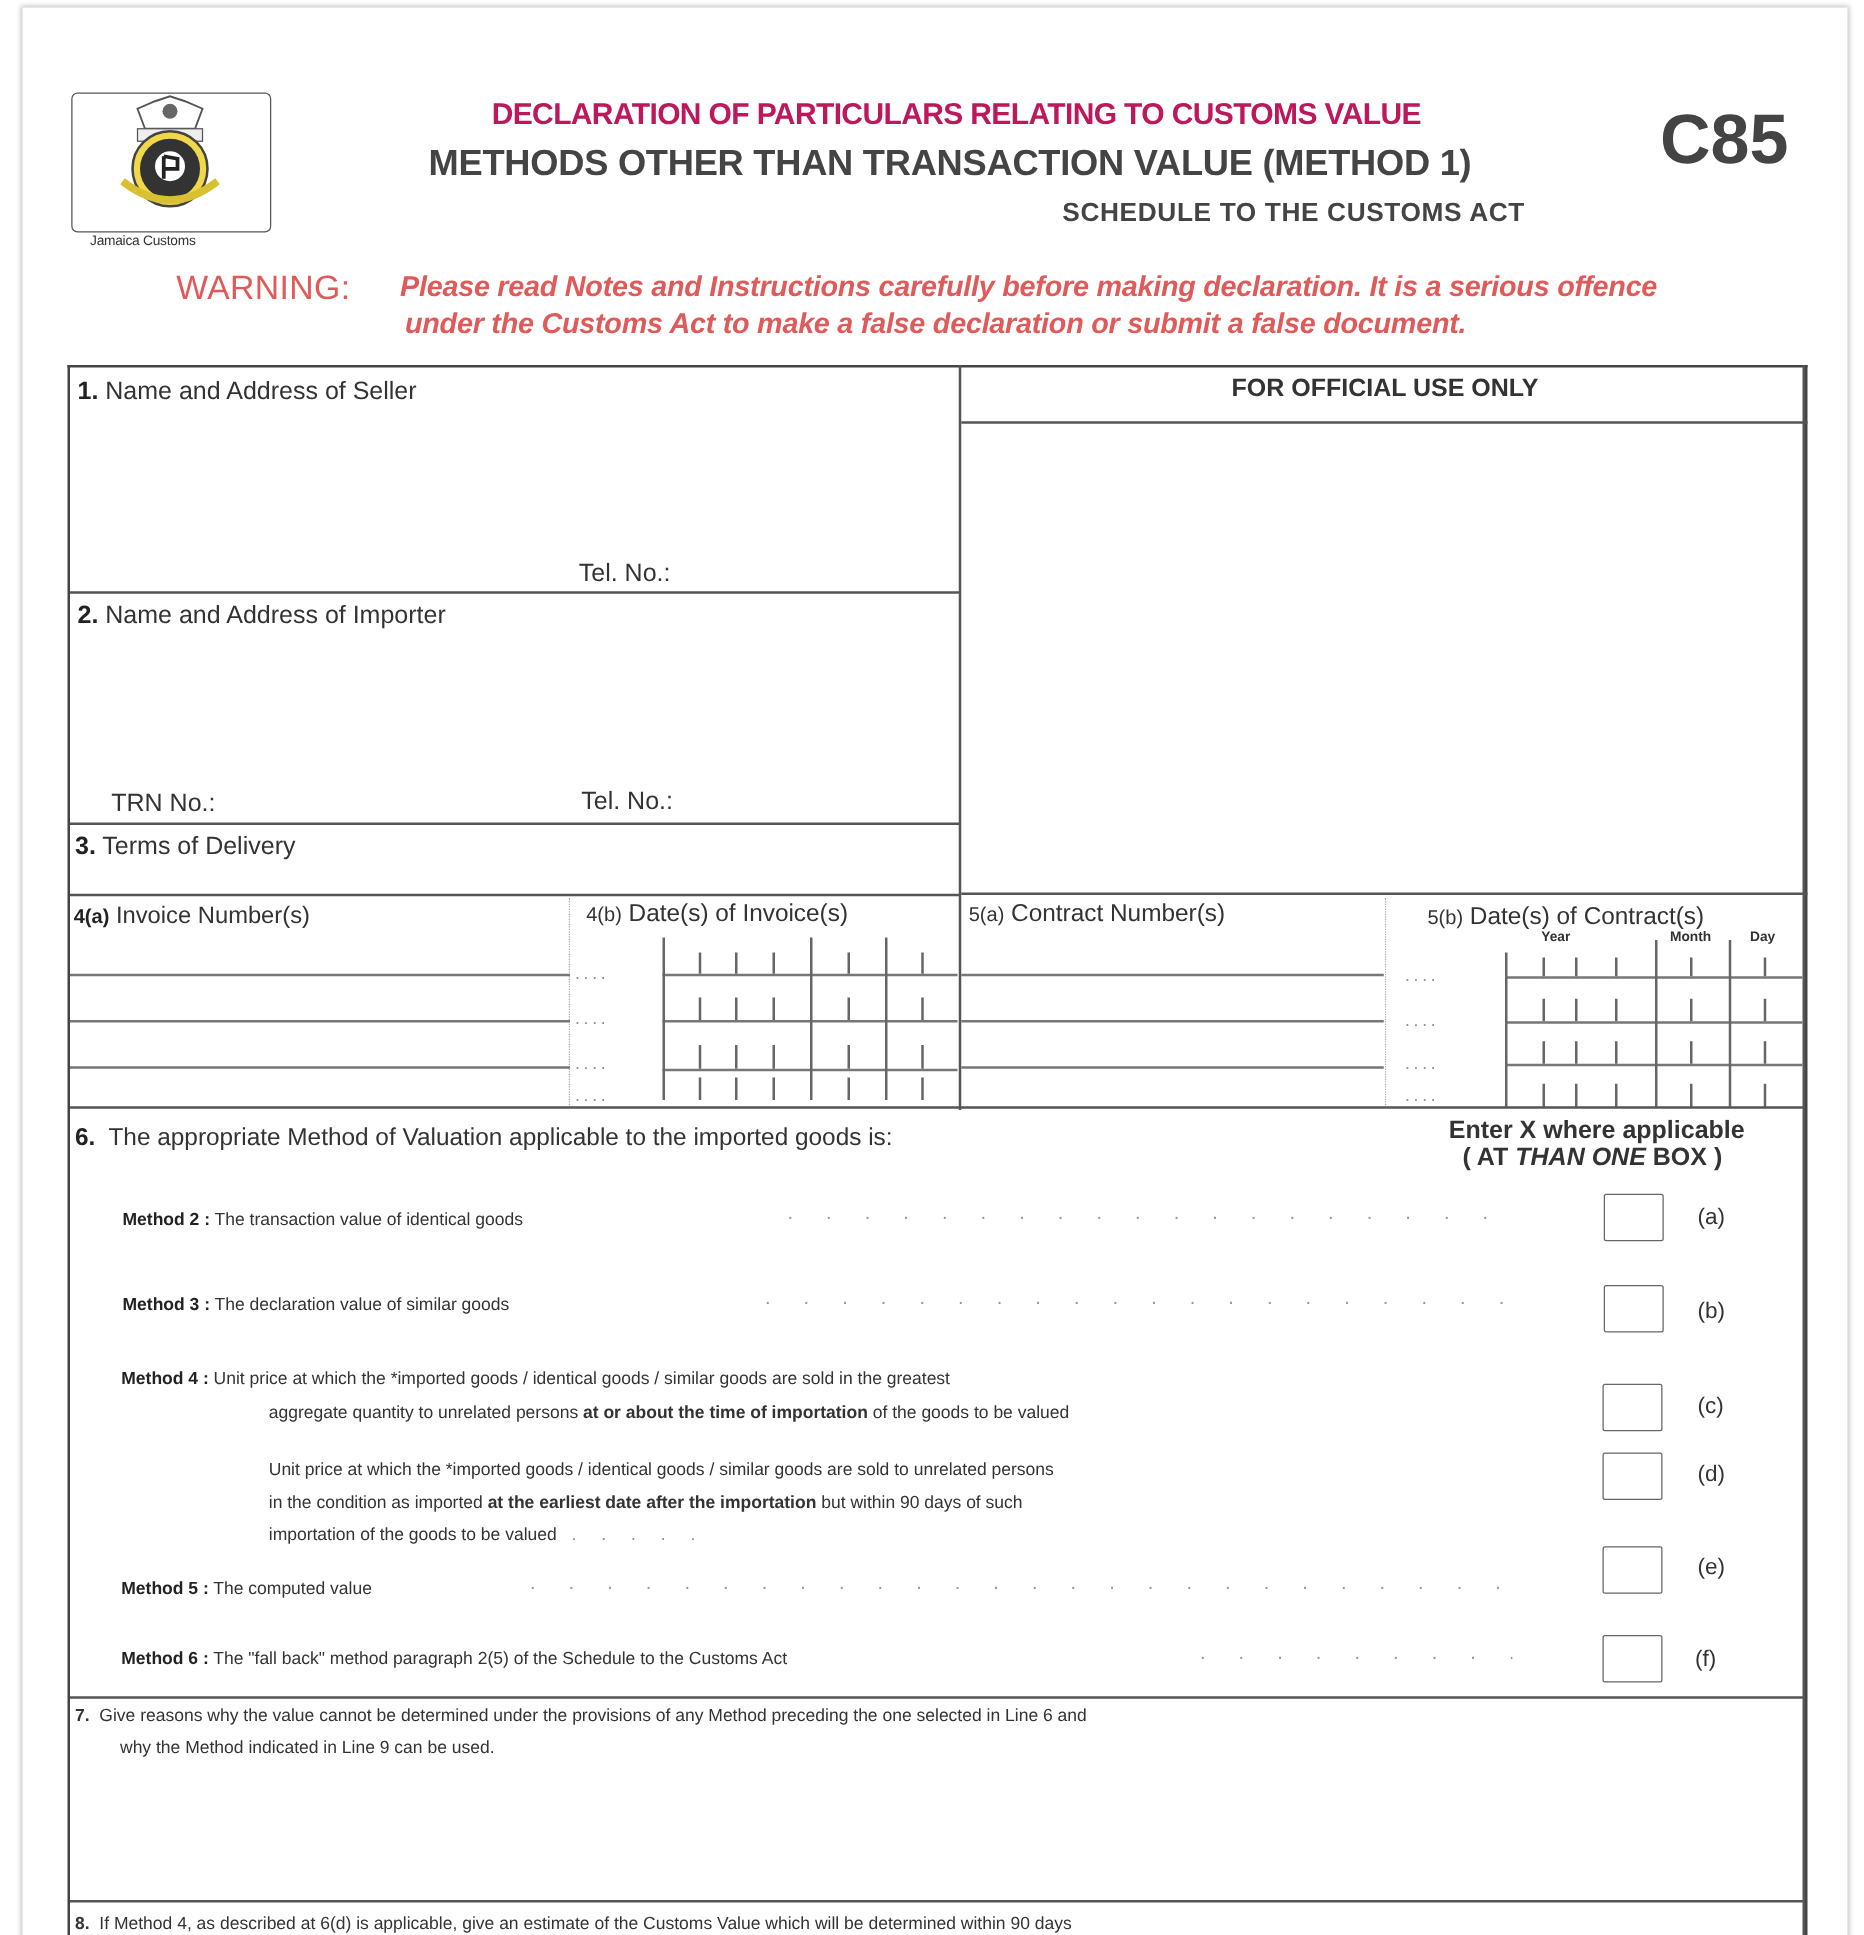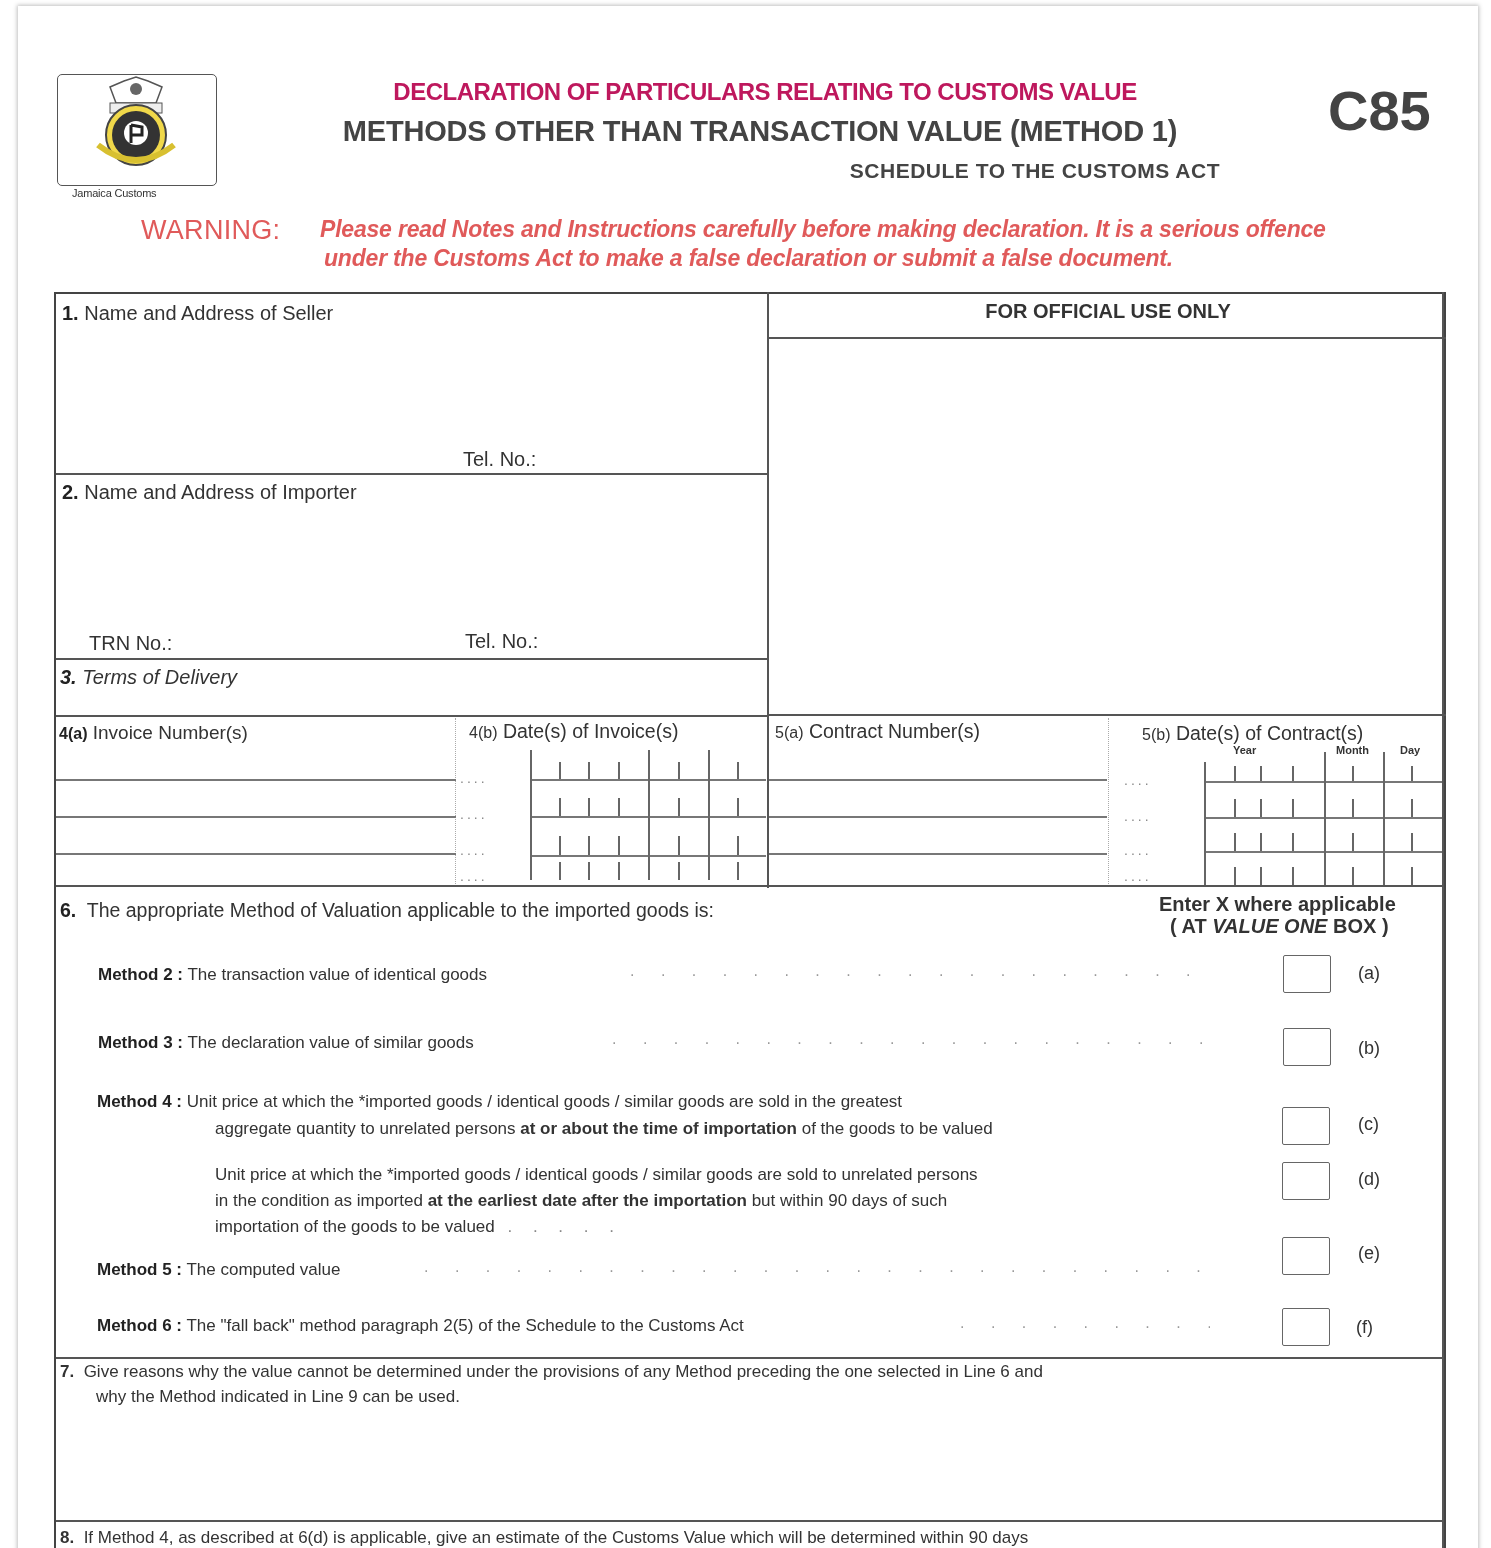--- a/index.html
+++ b/index.html
@@ -39,21 +39,21 @@
   .lbl b { color: #222; }
   .small { font-size: 13px; }
   .dots { position: absolute; font-size: 14px; color: #888; letter-spacing: 3px; }
 
   .official-title { position: absolute; left: 770px; top: 300px; width: 676px; text-align: center; font-size: 20px; font-weight: bold; color: #333; }
 
   .checkbox { position: absolute; width: 48px; height: 38px; border: 1.5px solid #666; border-radius: 2px; background: #fff; }
   .cb-letter { position: absolute; font-size: 18px; color: #333; }
 
   .method-title { font-weight: bold; color: #222; }
-  .method-text { position: absolute; font-size: 17px; color: #333; white-space: nowrap; line-height: 26px; }
+  .method-text { position: absolute; font-size: 14px; color: #333; white-space: nowrap; line-height: 26px; }
   .leader { position: absolute; font-size: 16px; color: #999; letter-spacing: 11px; white-space: nowrap; overflow: hidden; }
 
   .area { position: absolute; }
 </style>
 </head>
 <body>
 
 <div class="sheet"></div>
 
 <div class="logo-box">
@@ -98,21 +98,21 @@
 <div class="lbl" style="left:62px; top:481px;">
   <b>2.</b> <span>Name and Address of  Importer</span>
 </div>
 <div class="area" style="left:58px; top:508px; width:706px; height:115px;"></div>
 <div class="lbl" style="left:89px; top:632px;">TRN No.:</div>
 <div class="area" style="left:185px; top:628px; width:260px; height:28px;"></div>
 <div class="lbl" style="left:465px; top:630px;">Tel. No.:</div>
 <div class="area" style="left:552px; top:626px; width:210px; height:28px;"></div>
 <div class="hline" style="left:56px; top:658px; width:712px;"></div>
 
-<div class="lbl" style="left:60px; top:666px;font-style:italic;">
+<div class="lbl" style="left:60px; top:666px;">
   <b>3.</b> <span>Terms of Delivery</span>
 </div>
 <div class="area" style="left:260px; top:664px; width:500px; height:46px;"></div>
 <div class="hline" style="left:56px; top:715px; width:712px;"></div>
 
 <div class="official-title">FOR  OFFICIAL USE ONLY</div>
 <div class="area" style="left:771px; top:340px; width:670px; height:372px;"></div>
 
 <div class="lbl" style="left:59px; top:722px; font-size:19px;">
   <b style="font-size:16px;">4(a)</b> <span>Invoice Number(s)</span>
@@ -213,21 +213,21 @@
     <div class="tick" style="left:148px; top:115px; height:19px;"></div>
     <div class="tick" style="left:207px; top:115px; height:19px;"></div>
 </div>
 
 <div class="hline" style="left:56px; top:885px; width:1388px;"></div>
 
 <div class="lbl" style="left:60px; top:899px; font-size:19.5px;">
   <b>6.</b>&nbsp; <span>The appropriate Method of Valuation applicable to the imported goods is:</span>
 </div>
 <div class="lbl" style="left:1159px; top:893px; font-size:20px; font-weight:bold; color:#333;">Enter  X where applicable</div>
-<div class="lbl" style="left:1170px; top:915px; font-size:20px; font-weight:bold; color:#333;">( AT <i>VALUE ONE</i>  BOX )</div>
+<div class="lbl" style="left:1170px; top:915px; font-size:20px; font-weight:bold; color:#333;">( AT <i>THAN ONE</i>  BOX )</div>
 
 <div class="method-text" style="left:98px; top:962px;">
   <span class="method-title">Method 2 :</span> <span>The transaction value of  identical goods</span>
 </div>
 <div class="leader" style="left:630px; top:962px; width:580px;">. . . . . . . . . . . . . . . . . . . . . . . . . . . . . .</div>
 <div class="checkbox" style="left:1283px; top:955px;"></div>
 <div class="cb-letter" style="left:1358px; top:963px;">(a)</div>
 
 <div class="method-text" style="left:98px; top:1030px;">
   <span class="method-title">Method 3 :</span> <span>The declaration value of  similar goods</span>

